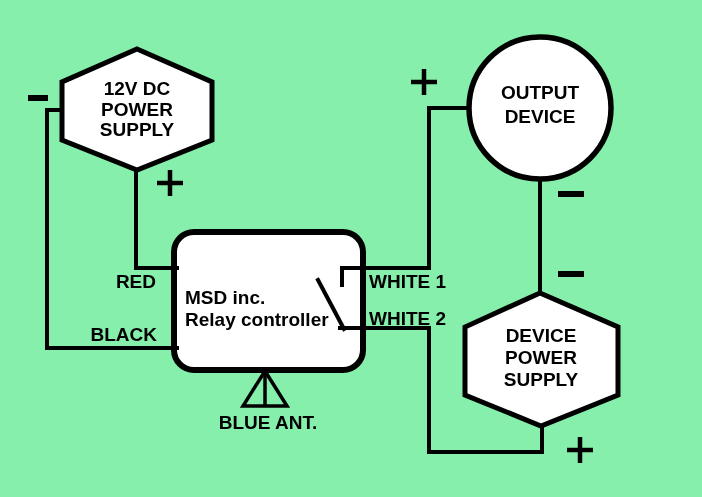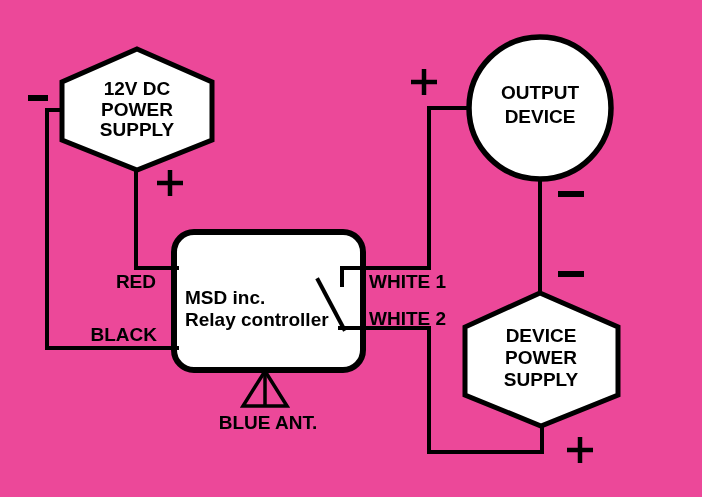--- a/index.html
+++ b/index.html
@@ -5,21 +5,21 @@
   html, body {
     margin: 0;
     padding: 0;
     background: #ffffff;
     font-family: "Liberation Sans", sans-serif;
   }
   .stage {
     position: relative;
     width: 702px;
     height: 497px;
-    background: #ec4899;
+    background: #86efac;
     overflow: hidden;
   }
   svg { display: block; }
   .shape {
     fill: #ffffff;
     stroke: #000000;
   }
   .wire {
     fill: none;
     stroke: #000000;

